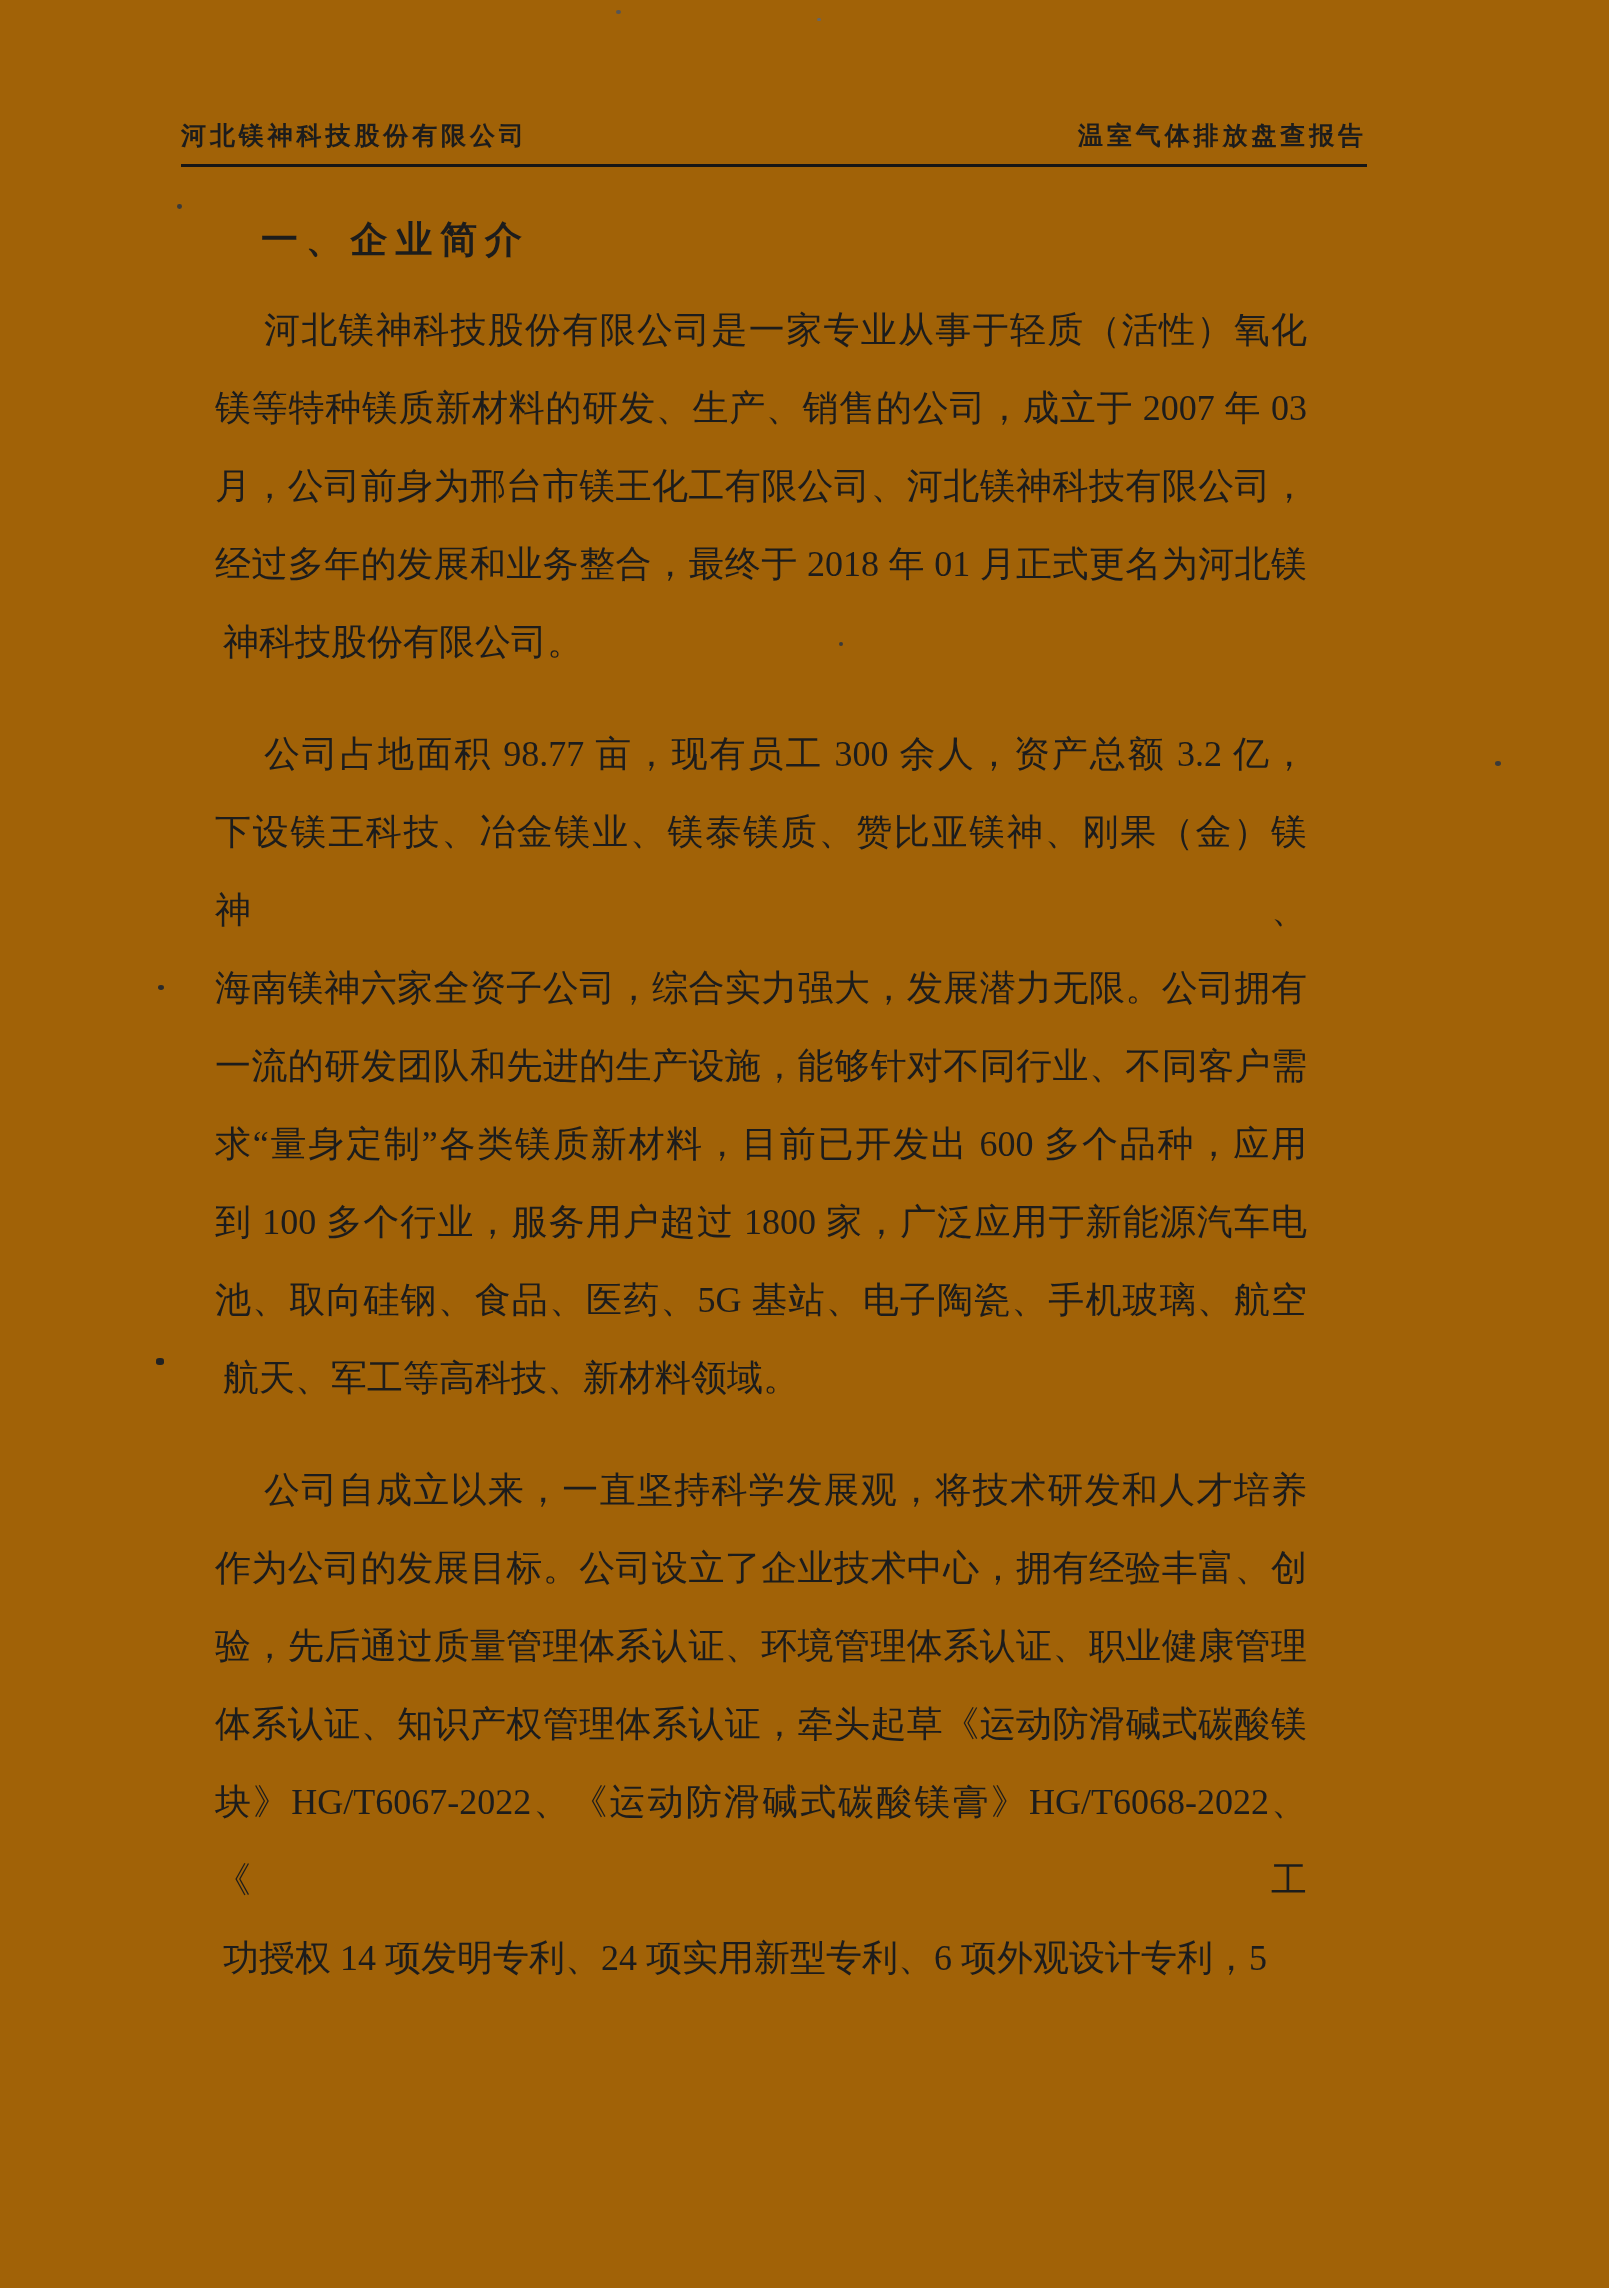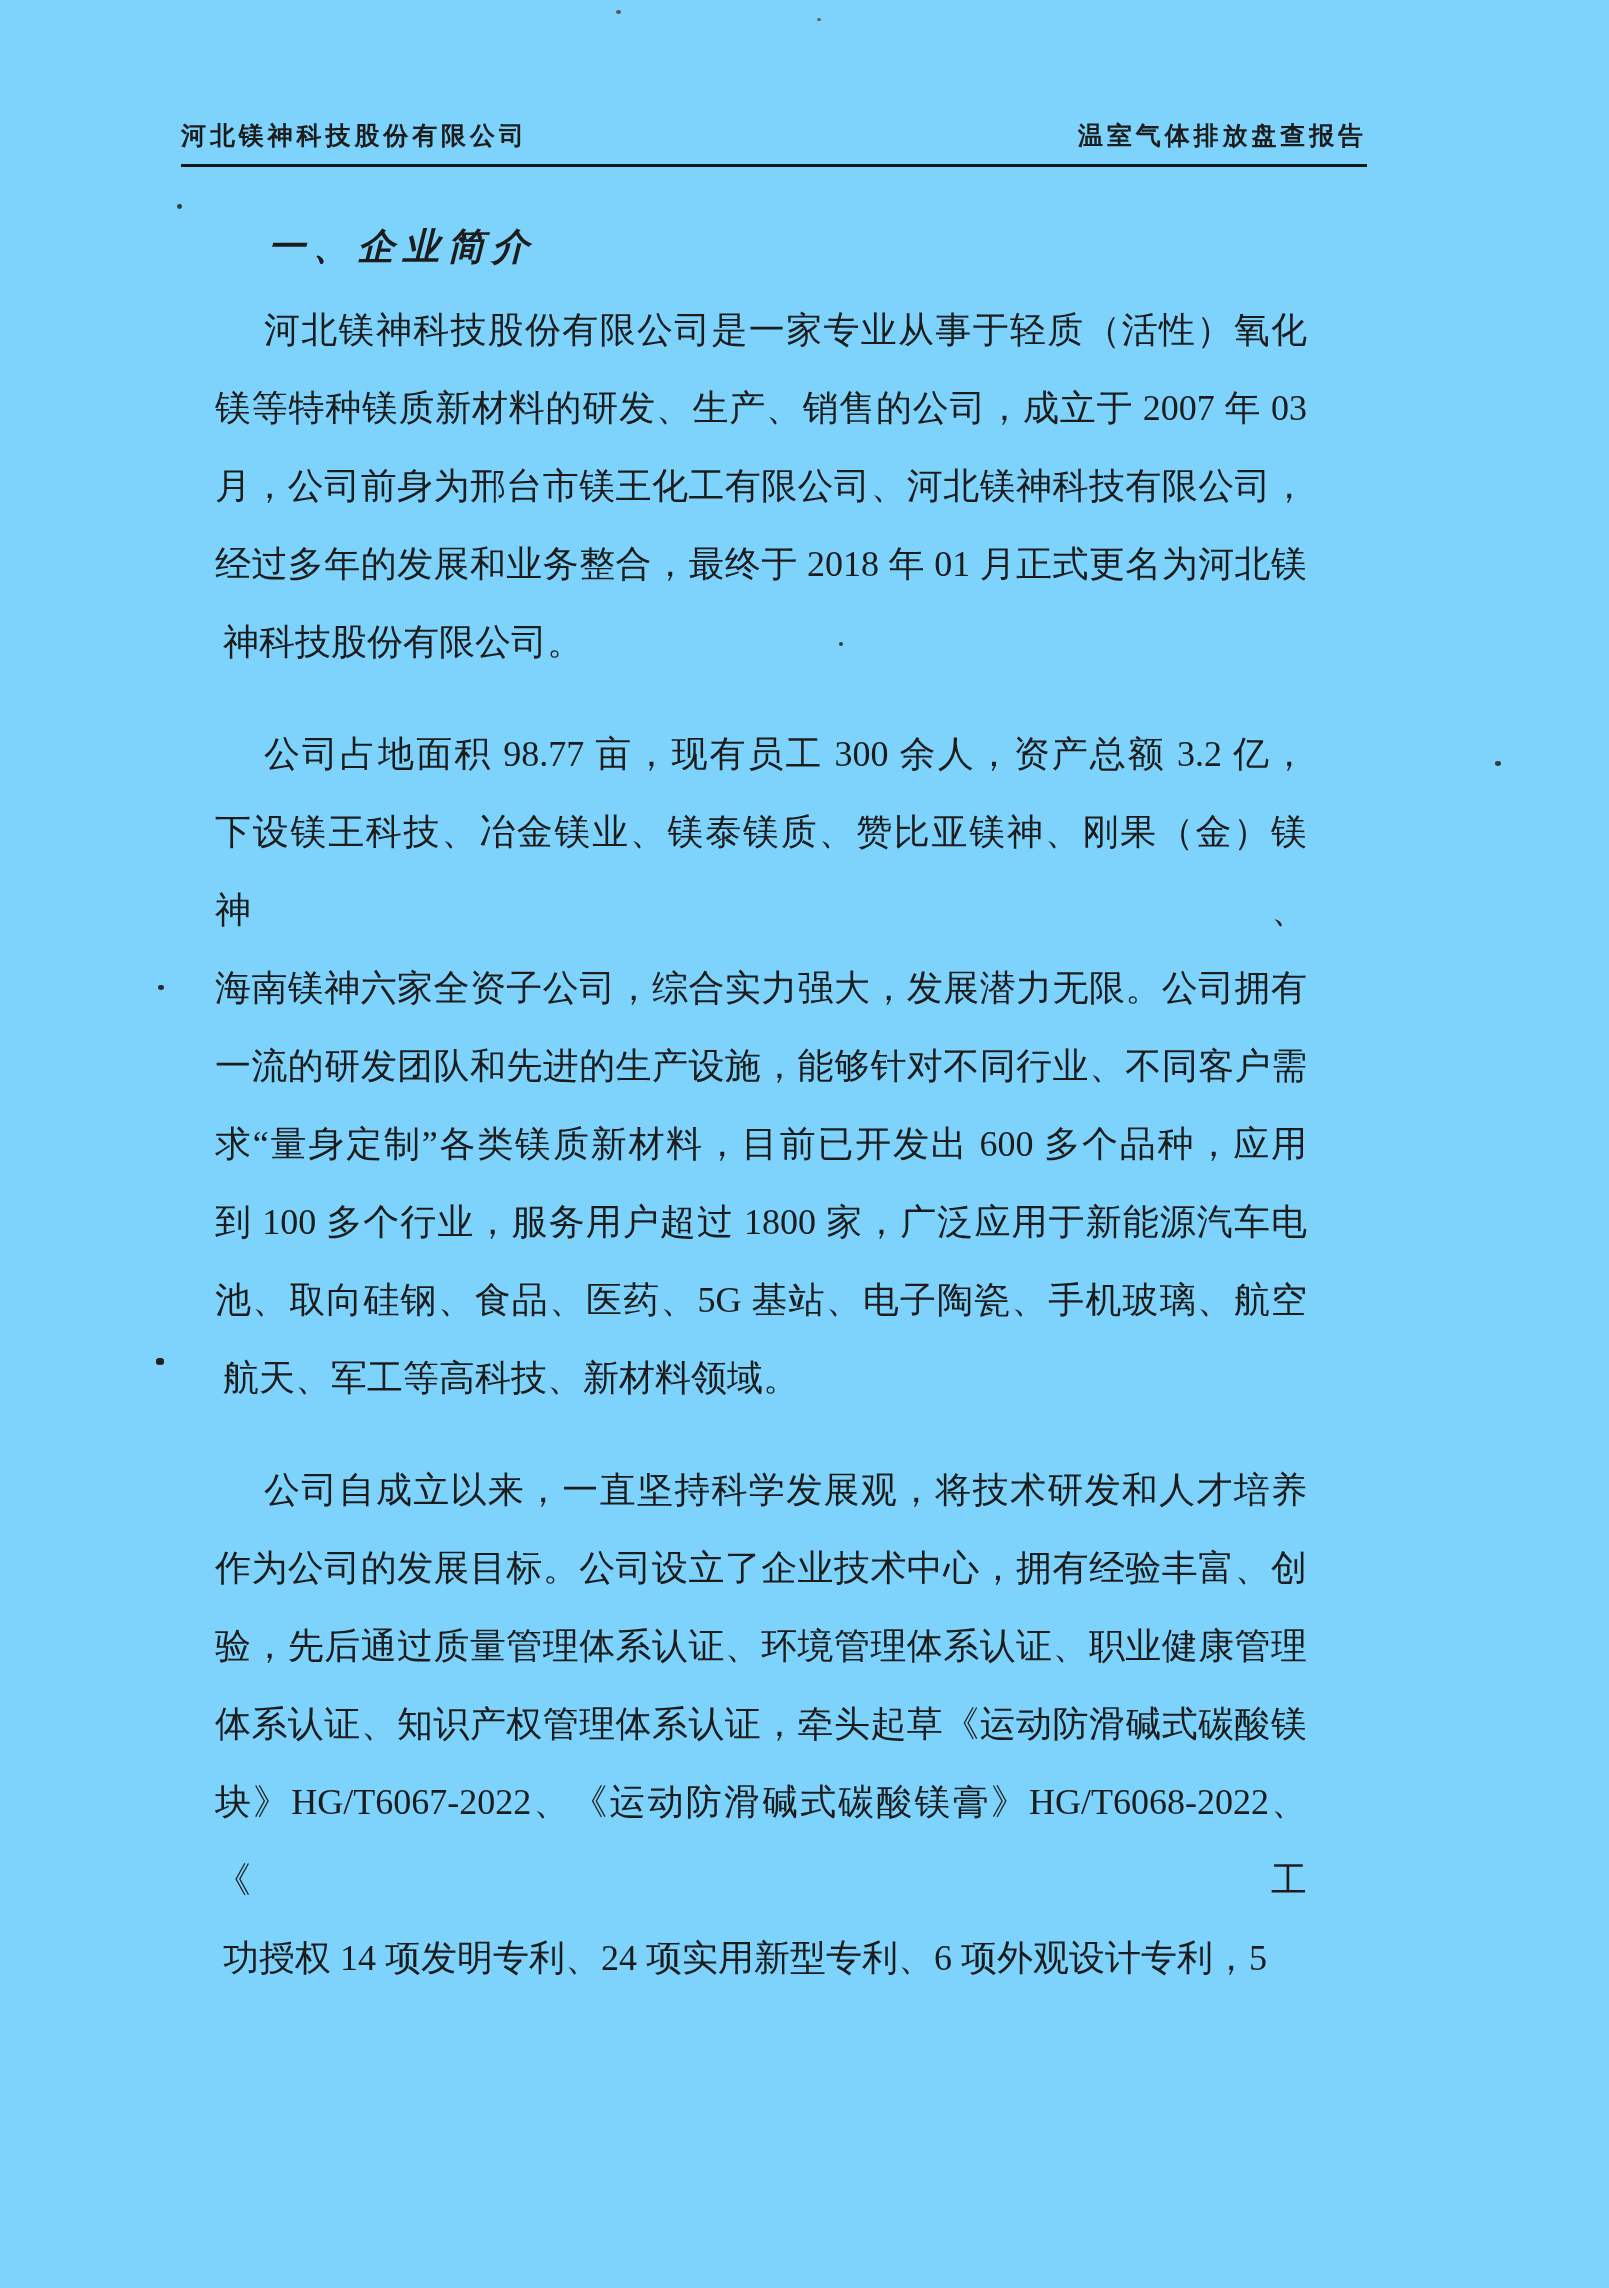--- a/index.html
+++ b/index.html
@@ -4,21 +4,21 @@
 <style>
   html, body {
     margin: 0;
     padding: 0;
     background: #ffffff;
   }
   .page {
     position: relative;
     width: 1609px;
     height: 2289px;
-    background: #7dd3fc;
+    background: #a16207;
     overflow: hidden;
     font-family: "Liberation Serif", "DejaVu Serif", serif;
     color: #1c1c1c;
   }
   
   .hdr {
     position: absolute;
     left: 181px;
     top: 119px;
     width: 1186px;
@@ -35,26 +35,25 @@
     top: 164px;
     width: 1186px;
     height: 2.9px;
     background: #161616;
   }
   
   .title {
     position: absolute;
     left: 261px;
     top: 215px;
-    margin: 7px;
+    margin: 0;
     font-size: 37px;
     font-weight: bold;
     letter-spacing: 7.8px;
     line-height: 49px;
-    font-style: italic;
   }
   
   .body {
     position: absolute;
     left: 215px;
     top: 291px;
     width: 1092px;
     font-size: 36px;
     line-height: 78px;
   }

